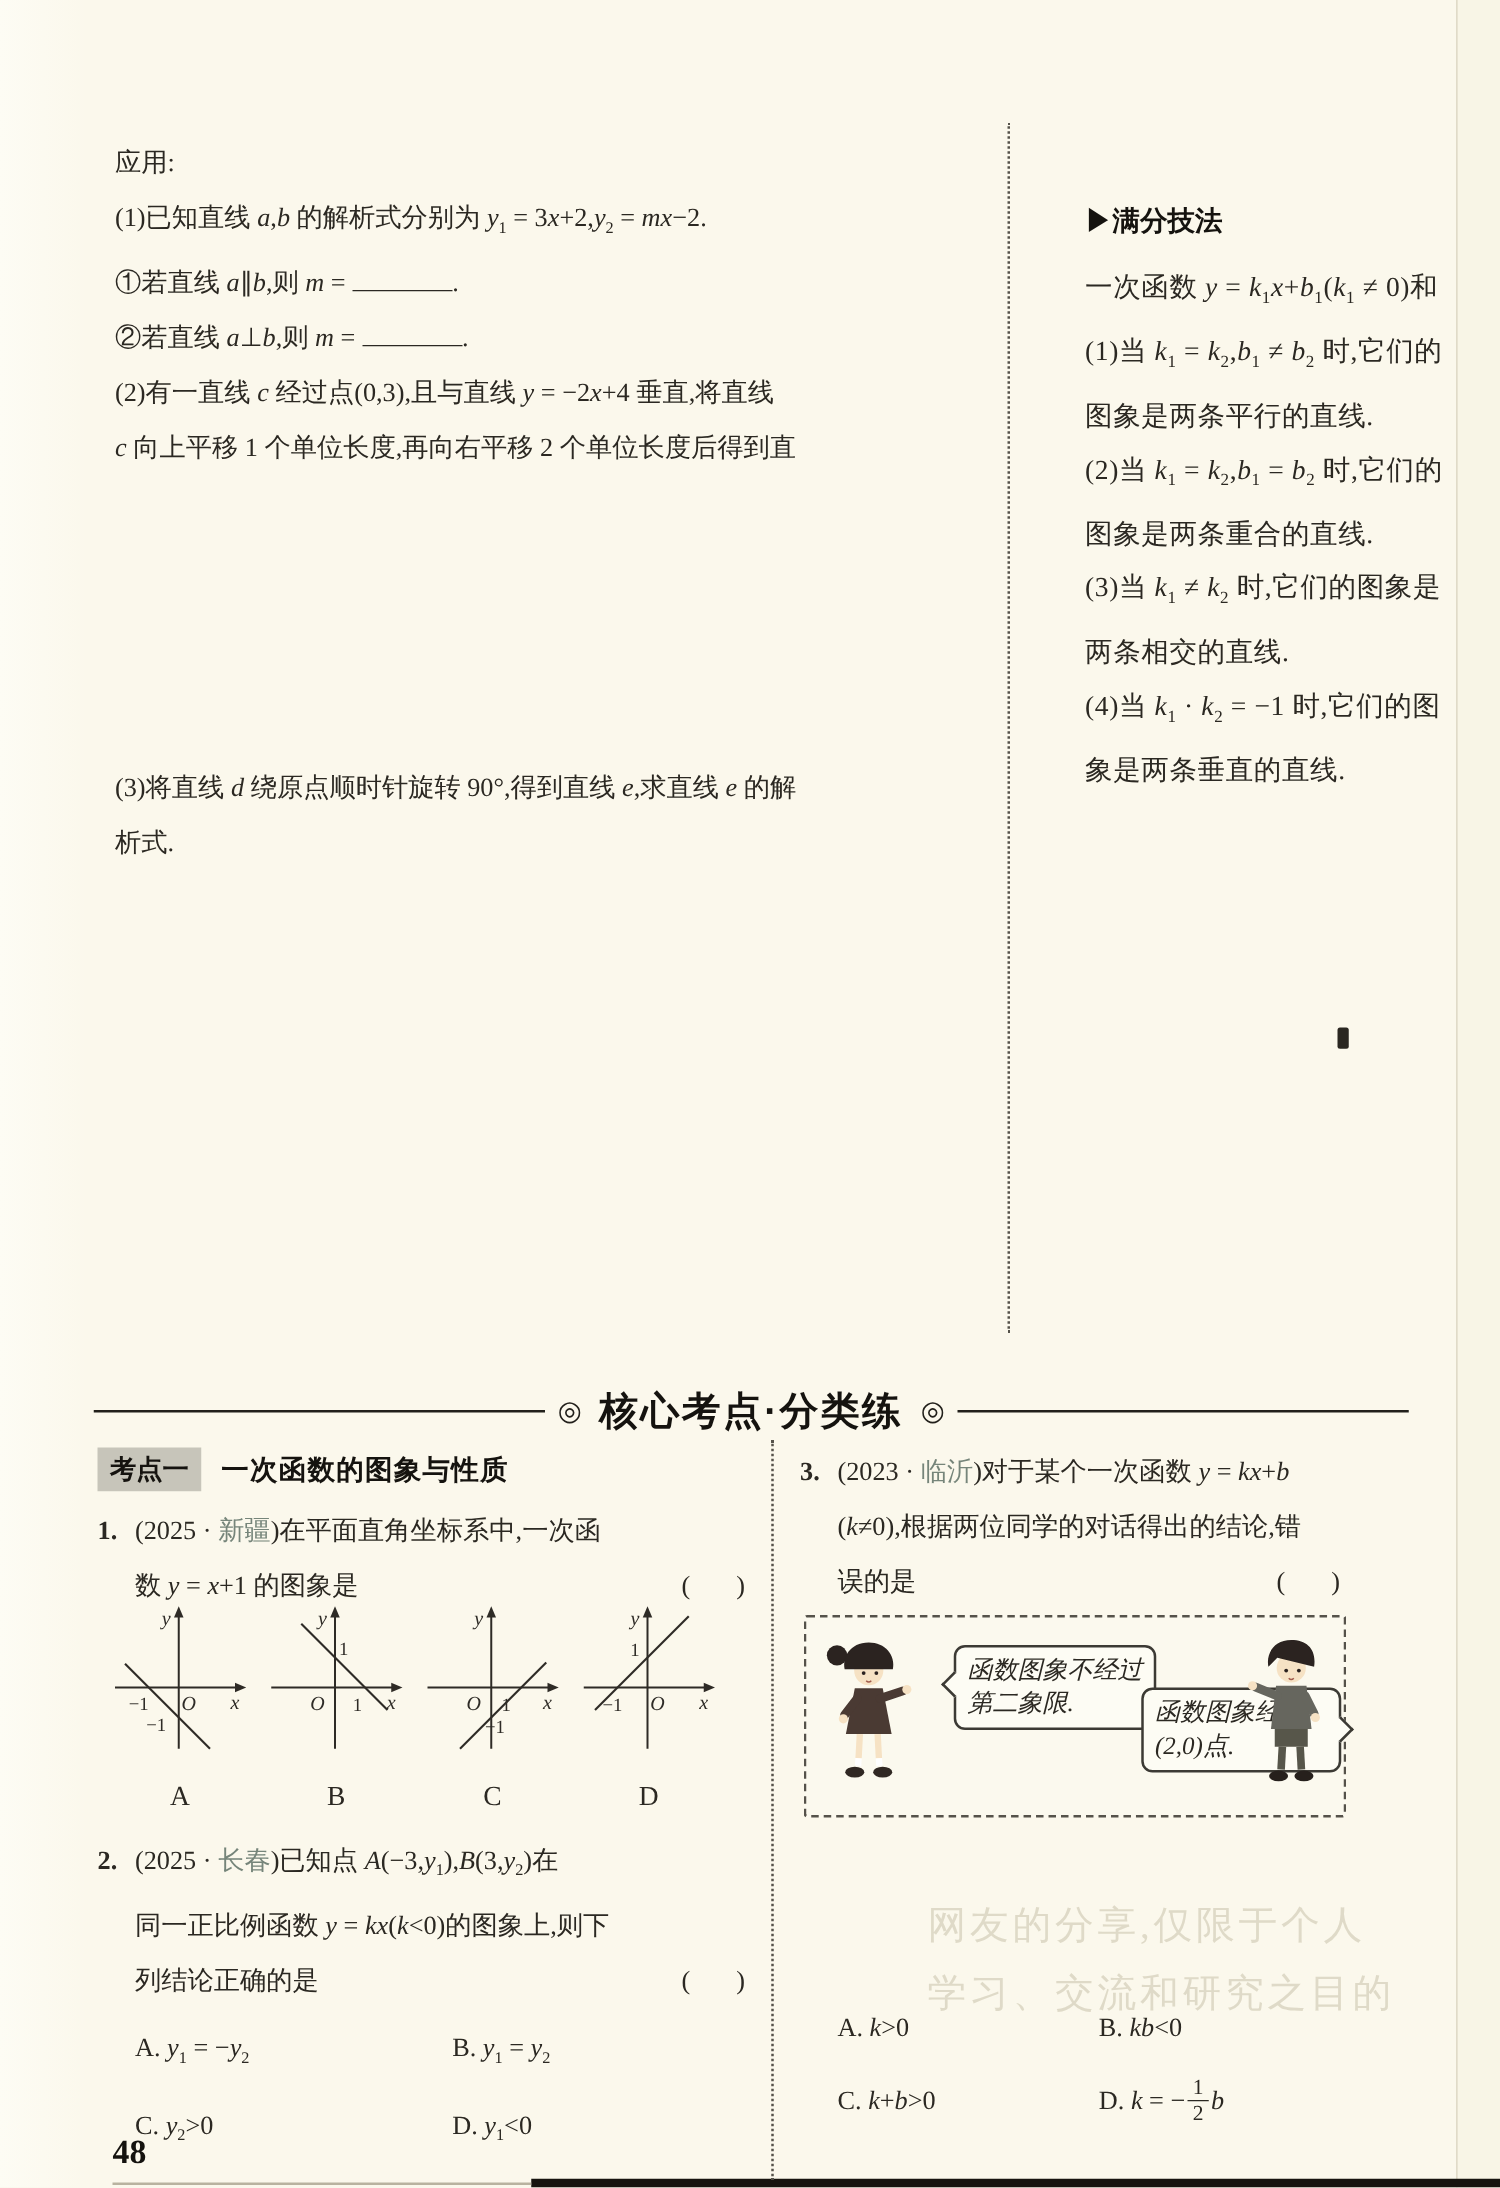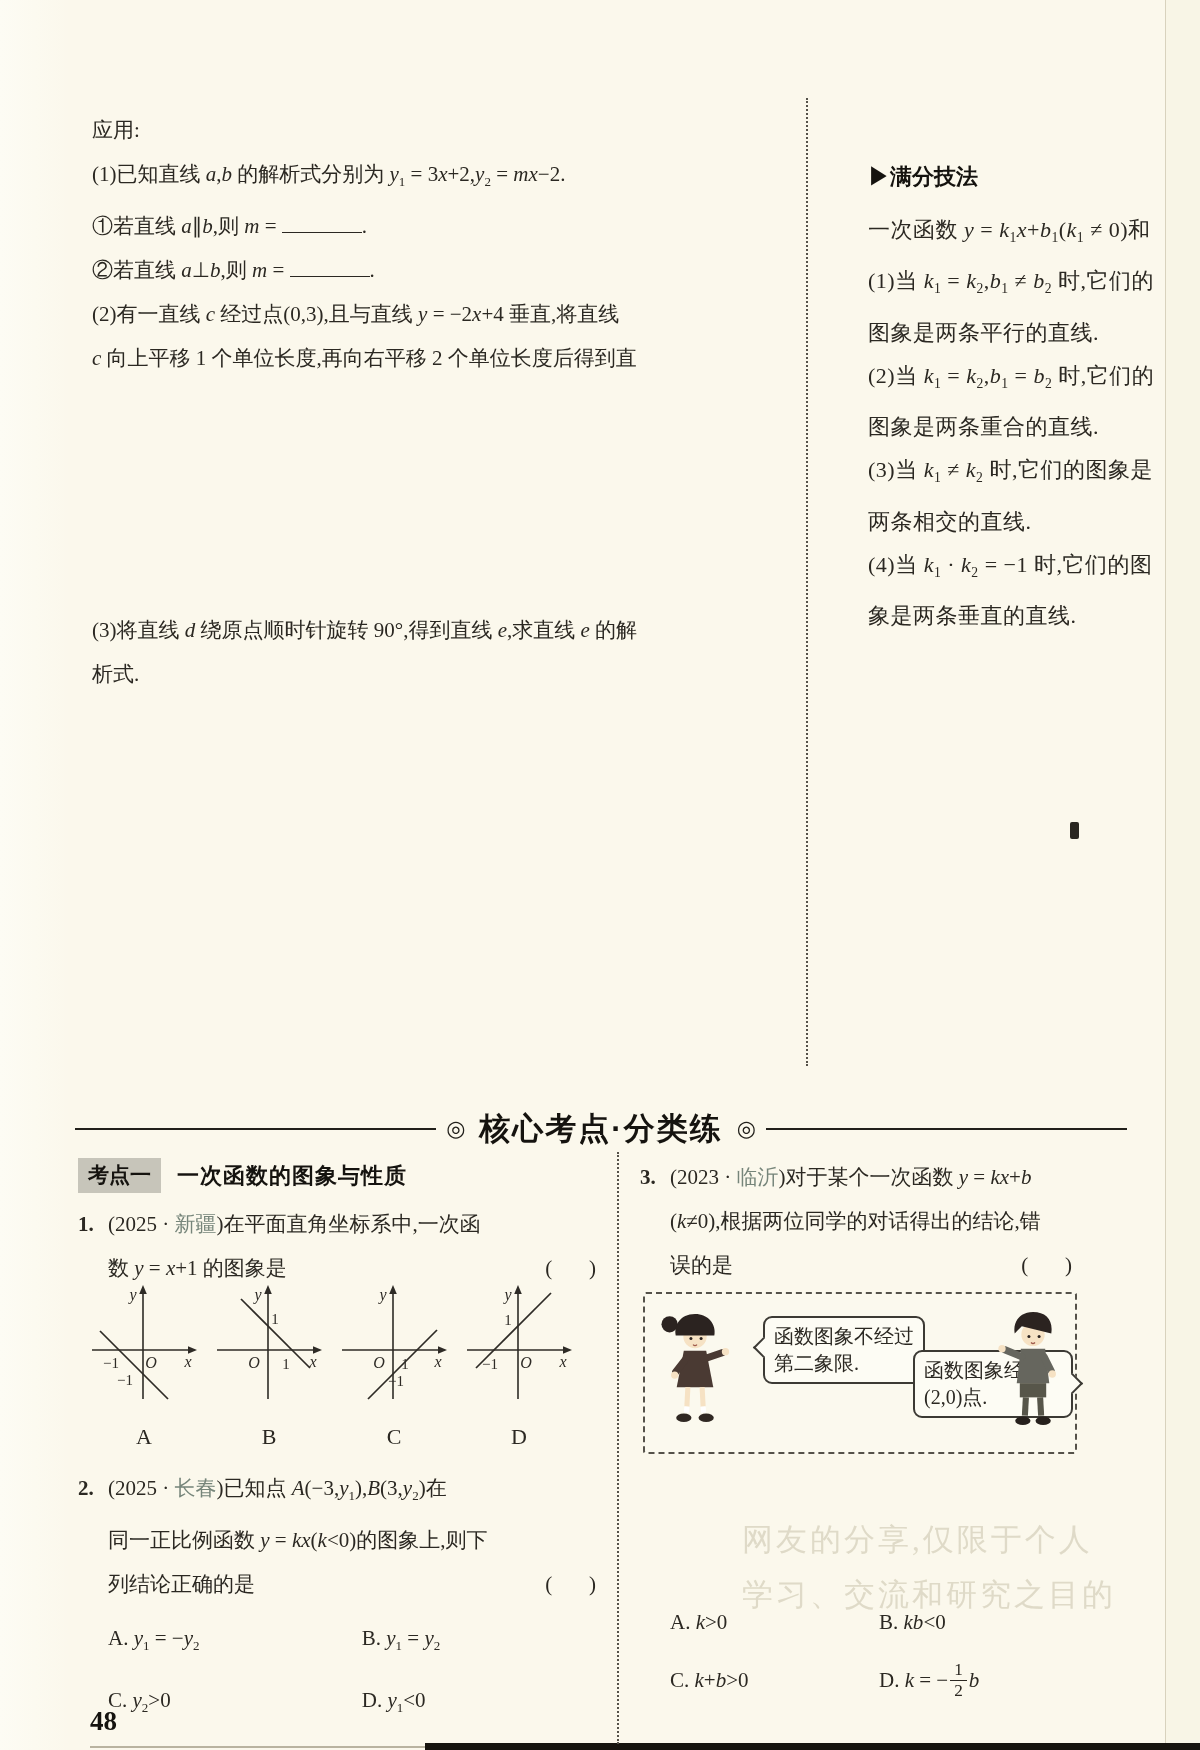--- a/index.html
+++ b/index.html
@@ -49,21 +49,21 @@
   .opts{display:grid;grid-template-columns:52% 48%;row-gap:10px;margin-top:10px;}
   .opt{white-space:nowrap;}
 
   
   .graph-row{position:absolute;left:88px;top:1282px;width:500px;display:flex;gap:13px;}
   .mini-graph{width:112px;height:122px;}
   .abcd-row{position:absolute;left:88px;top:1424px;width:500px;display:flex;gap:13px;font-size:22px;}
   .abcd-row span{width:112px;text-align:center;}
 
   
-  .dialog{position:absolute;left:643px;top:1292px;width:430px;height:158px;border:2px dashed #55524a;border-radius:3px;background:rgba(252,250,240,0.6);z-index:2;}
+  .dialog{position:absolute;left:643px;top:1292px;width:430px;height:158px;border:2px dashed #55524a;border-radius:3px;background:rgba(252,250,240,0.6);z-index:2;font-style:italic;}
   .bubble{position:absolute;border:2px solid #3c3a34;border-radius:9px;background:#fdfcf4;font-size:20px;line-height:27px;padding:5px 9px;}
   .bubble1{left:118px;top:22px;width:140px;}
   .bubble2{left:268px;top:56px;width:138px;}
   .tail{position:absolute;width:13px;height:13px;background:#fdfcf4;}
   .tail-left{left:-9px;top:22px;border-left:2px solid #3c3a34;border-bottom:2px solid #3c3a34;transform:rotate(45deg);}
   .tail-right{right:-9px;top:24px;border-right:2px solid #3c3a34;border-top:2px solid #3c3a34;transform:rotate(45deg);}
   .kid{position:absolute;}
   .kid-girl{left:14px;top:14px;}
   .kid-boy{left:352px;top:14px;}
 

